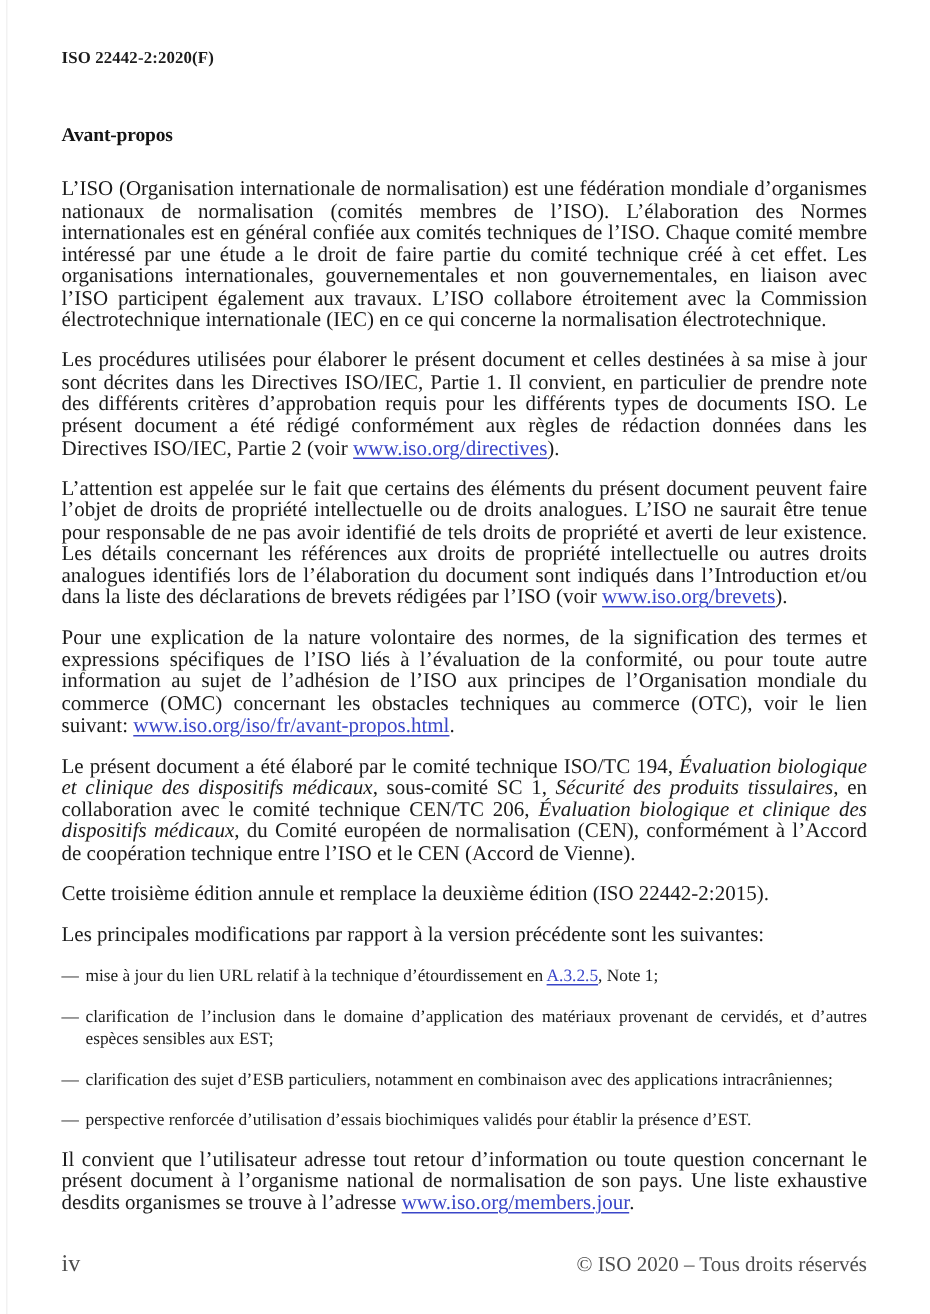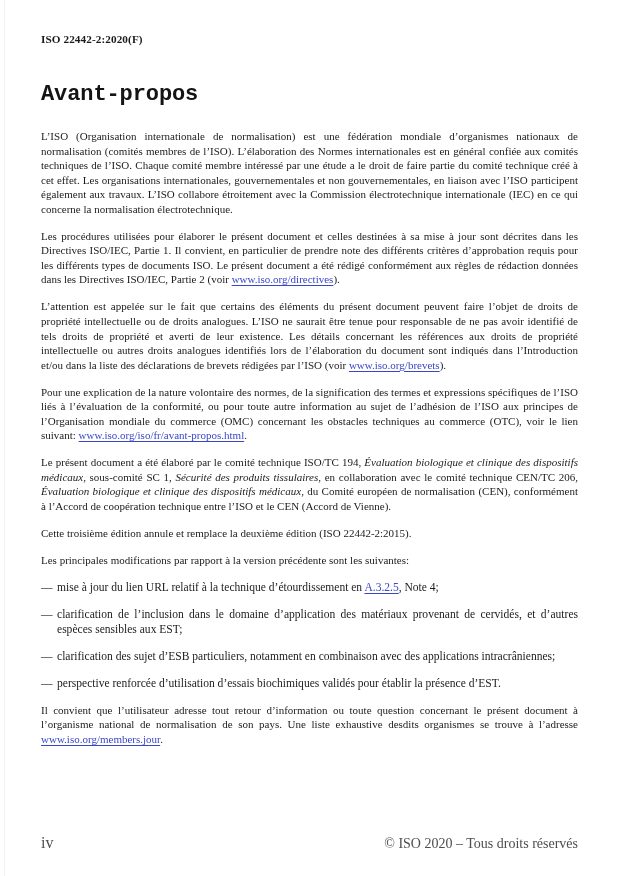--- a/index.html
+++ b/index.html
@@ -42,34 +42,34 @@
     font-family: "Liberation Serif", "DejaVu Serif", serif;
     font-weight: bold;
     font-size: 11.2px;
     letter-spacing: 0.1px;
     color: #1b1b1b;
   }
 
   
   .clause-title {
     margin-top: 37px;
-    font-family: Liberation Mono, monospace;
+    font-family: Liberation Serif, serif;
     font-weight: bold;
-    font-size: 22px;
+    font-size: 13px;
     letter-spacing: -0.1px;
     color: #141414;
   }
 
   
   .body-block {
     margin-top: 22px;
   }
   p.para {
     margin: 0 0 12.5px 0;
-    font-size: 11px;
+    font-size: 14px;
     line-height: 14.55px;
     text-align: justify;
     text-justify: inter-word;
     hyphens: none;
     color: #1b1b1b;
   }
   p.para:last-child { margin-bottom: 0; }
 
   .ital { font-style: italic; }
 
@@ -143,21 +143,21 @@
       <p class="para"><span>Pour une explication de la nature volontaire des normes, de la signification des termes et expressions spécifiques de l’ISO liés à l’évaluation de la conformité, ou pour toute autre information au sujet de l’adhésion de l’ISO aux principes de l’Organisation mondiale du commerce (OMC) concernant les obstacles techniques au commerce (OTC), voir le lien suivant: </span><a class="doclink" href="#">www.iso.org/iso/fr/avant-propos.html</a><span>.</span></p>
 
       <p class="para"><span>Le présent document a été élaboré par le comité technique ISO/TC 194, </span><span class="ital">Évaluation biologique et clinique des dispositifs médicaux</span><span>, sous-comité SC 1, </span><span class="ital">Sécurité des produits tissulaires</span><span>, en collaboration avec le comité technique CEN/TC 206, </span><span class="ital">Évaluation biologique et clinique des dispositifs médicaux</span><span>, du Comité européen de normalisation (CEN), conformément à l’Accord de coopération technique entre l’ISO et le CEN (Accord de Vienne).</span></p>
 
       <p class="para"><span>Cette troisième édition annule et remplace la deuxième édition (ISO 22442-2:2015).</span></p>
 
       <p class="para"><span>Les principales modifications par rapport à la version précédente sont les suivantes:</span></p>
 
       <ul class="dash-list">
 
-        <li><span class="dash">—</span><span>mise à jour du lien URL relatif à la technique d’étourdissement en </span><a class="doclink" href="#">A.3.2.5</a><span>, Note 4;</span></li>
+        <li><span class="dash">—</span><span>mise à jour du lien URL relatif à la technique d’étourdissement en </span><a class="doclink" href="#">A.3.2.5</a><span>, Note 1;</span></li>
 
         <li><span class="dash">—</span><span>clarification de l’inclusion dans le domaine d’application des matériaux provenant de cervidés, et d’autres espèces sensibles aux EST;</span></li>
 
         <li><span class="dash">—</span><span>clarification des sujet d’ESB particuliers, notamment en combinaison avec des applications intracrâniennes;</span></li>
 
         <li><span class="dash">—</span><span>perspective renforcée d’utilisation d’essais biochimiques validés pour établir la présence d’EST.</span></li>
 
       </ul>
 
 

